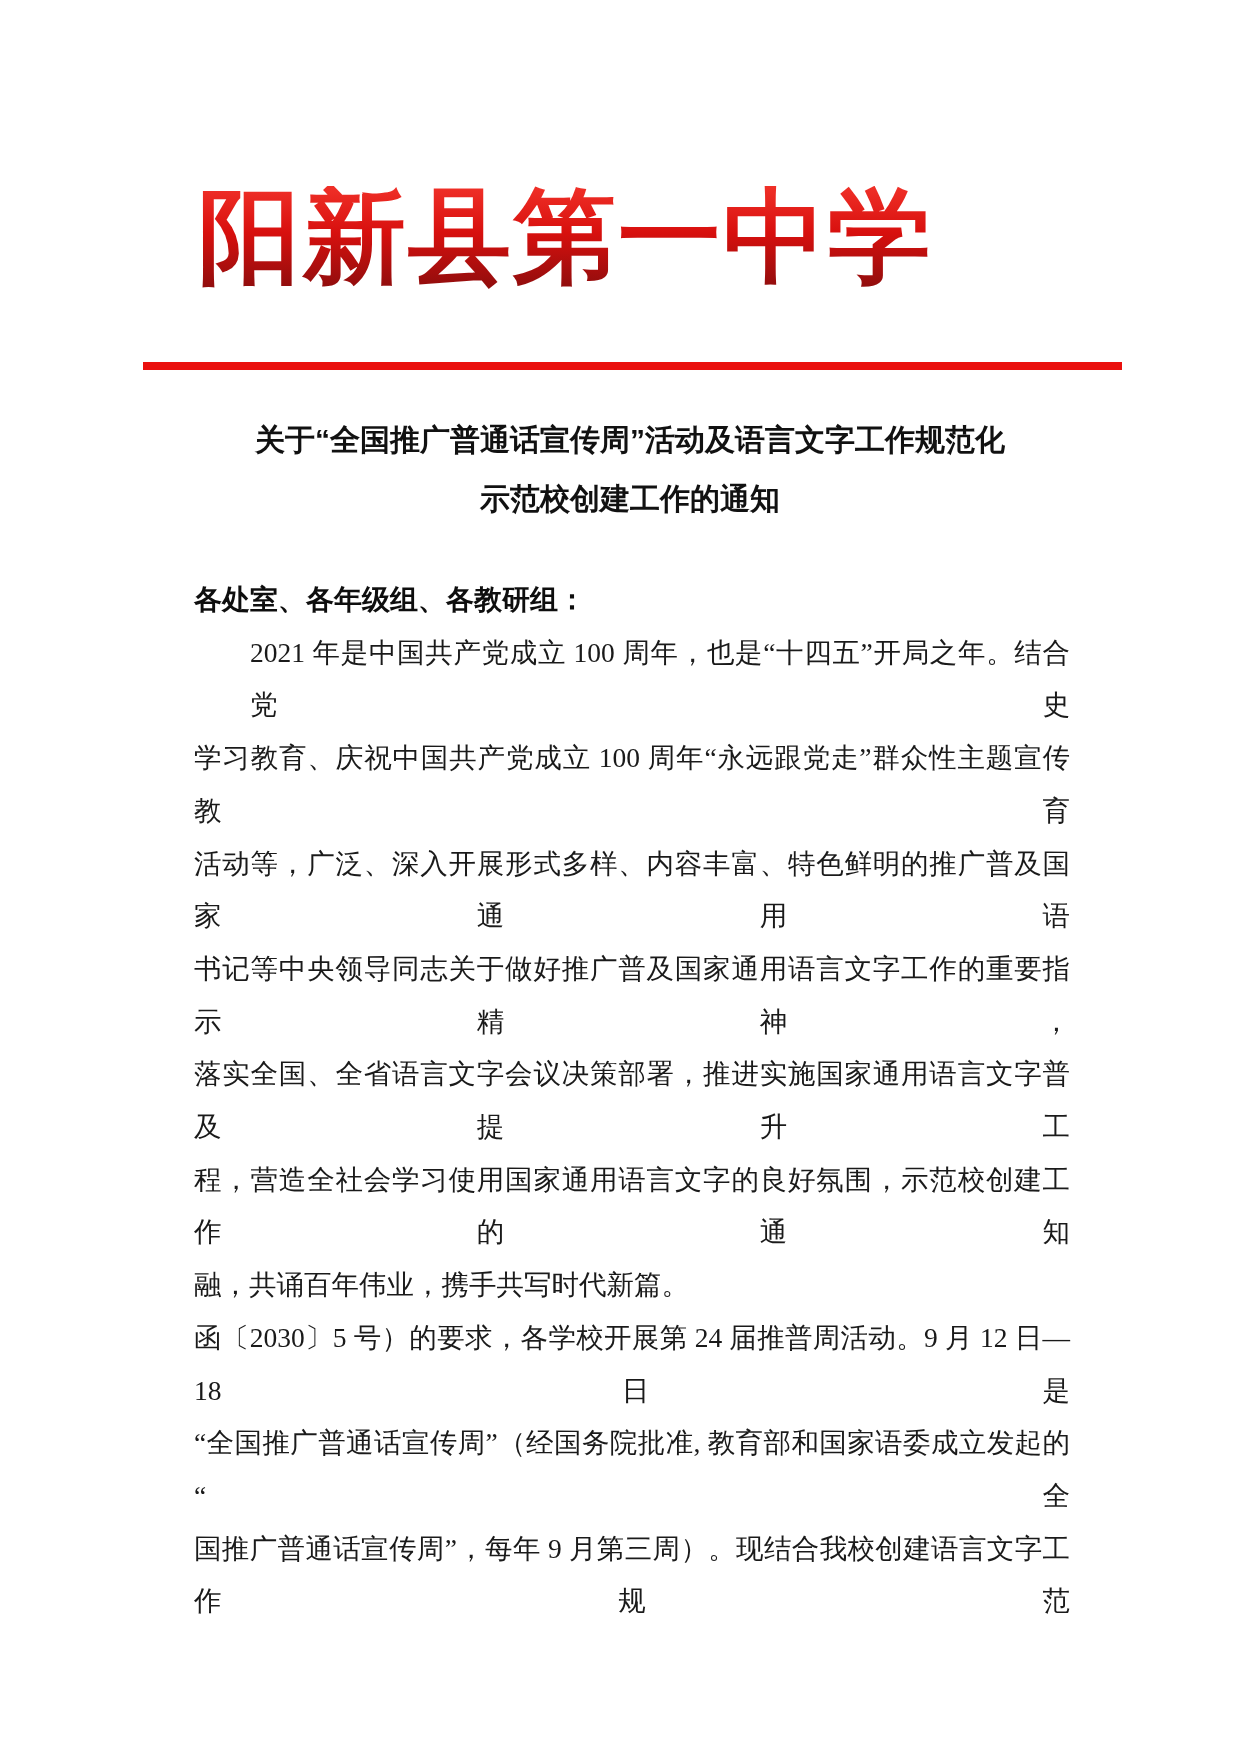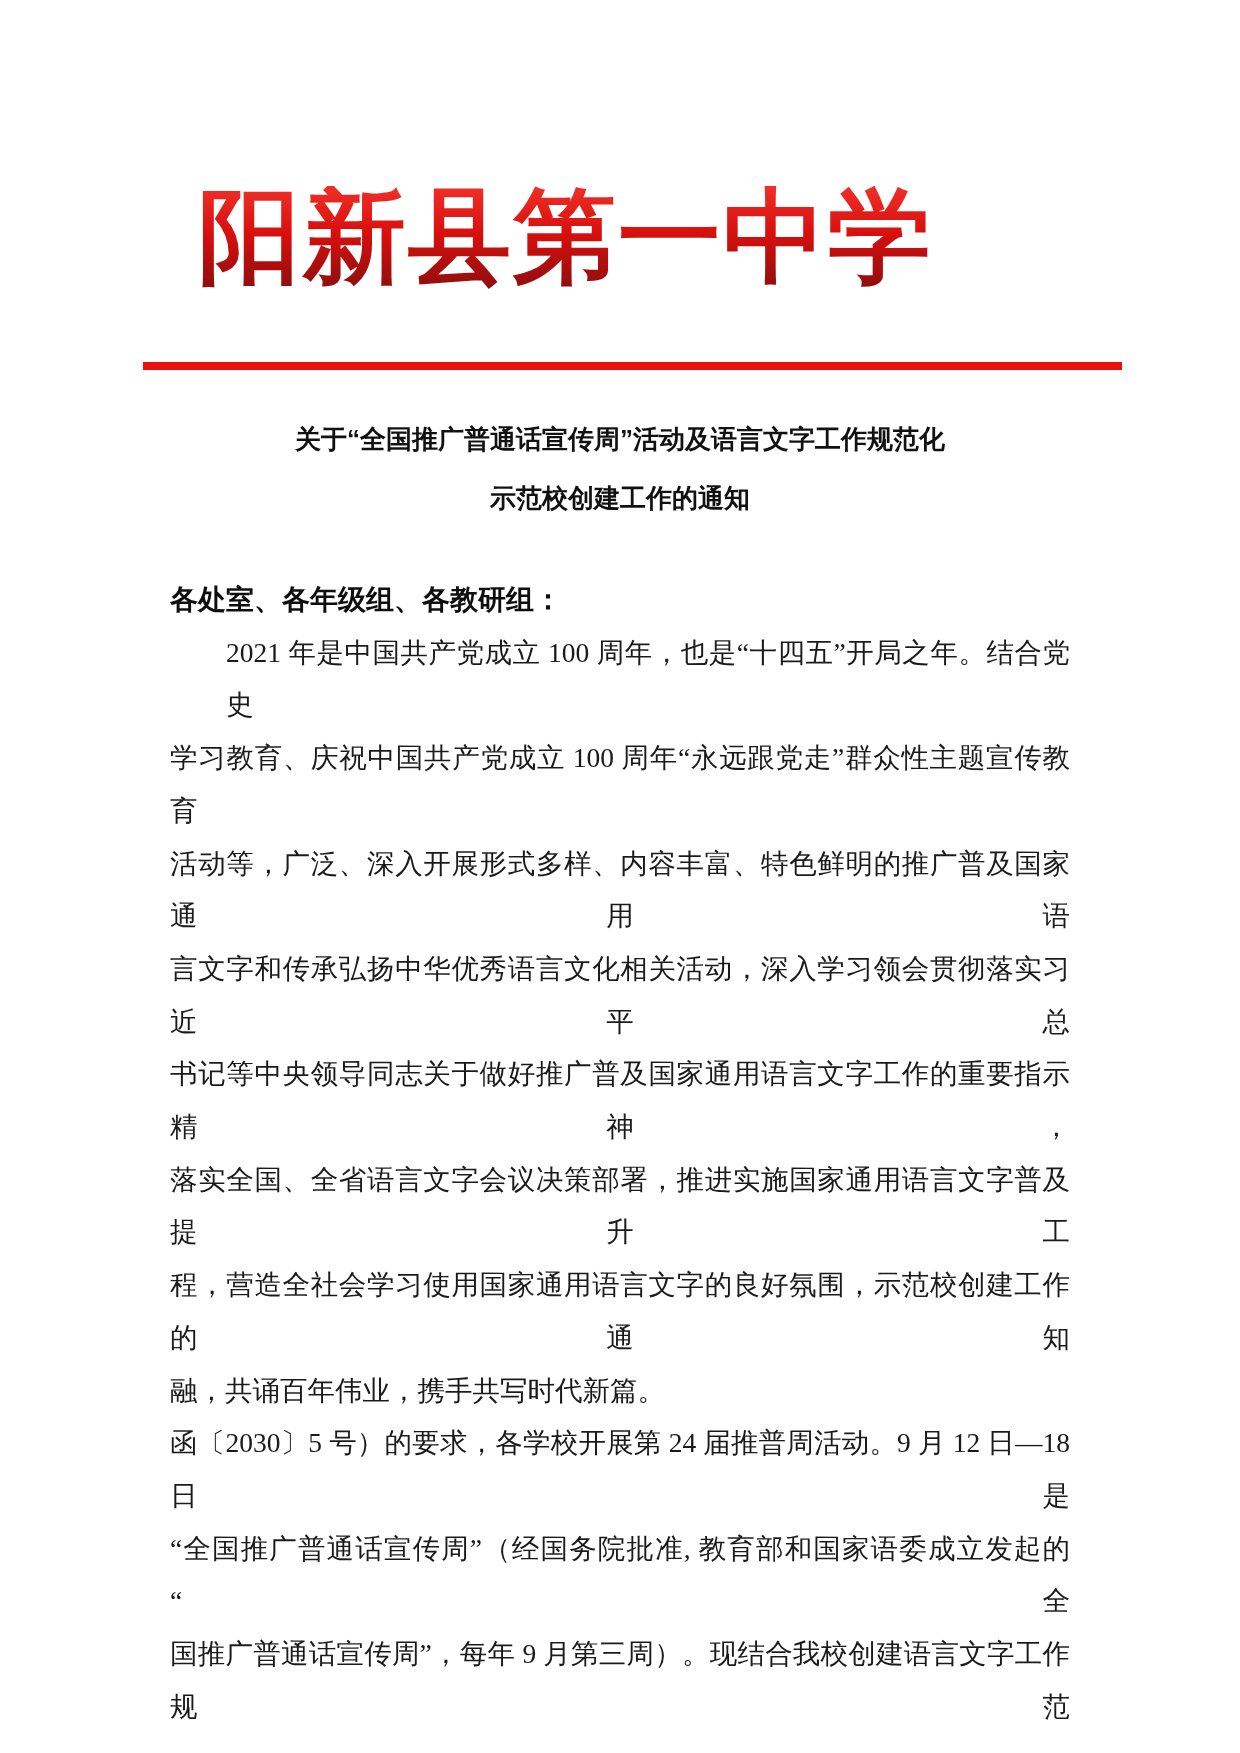--- a/index.html
+++ b/index.html
@@ -35,43 +35,44 @@
   .red-rule {
     position: absolute;
     left: 143px;
     top: 362px;
     width: 979px;
     height: 8px;
     background: #ea100e;
   }
   .doc-title {
     position: absolute;
-    left: 170px;
+    left: 180px;
     top: 410px;
     width: 900px;
     text-align: center;
-    font-size: 26px;
+    font-size: 30px;
     line-height: 59px;
     font-weight: 700;
     color: #111111;
     font-family: "Liberation Sans", "DejaVu Sans", sans-serif;
   }
   .content {
     position: absolute;
     left: 170px;
     top: 574px;
     width: 900px;
     font-size: 27.5px;
     line-height: 52.7px;
     color: #1a1a1a;
     font-family: "Liberation Serif", "DejaVu Serif", serif;
   }
   .line {
     text-align: justify;
     text-align-last: justify;
+    margin-left: 24px;
   }
   .line.short {
     text-align: left;
     text-align-last: left;
   }
   .line.indent { padding-left: 56px; }
   .greeting, .theme {
     font-family: "Liberation Sans", "DejaVu Sans", sans-serif;
     font-weight: 700;
     font-size: 28px;
@@ -91,21 +92,20 @@
     <div class="title-line">关于“全国推广普通话宣传周”活动及语言文字工作规范化</div>
     <div class="title-line">示范校创建工作的通知</div>
   </div>
 
   <div class="content">
     <div class="line short greeting">各处室、各年级组、各教研组：</div>
 
     <div class="line indent">2021 年是中国共产党成立 100 周年，也是“十四五”开局之年。结合党史</div>
     <div class="line">学习教育、庆祝中国共产党成立 100 周年“永远跟党走”群众性主题宣传教育</div>
     <div class="line">活动等，广泛、深入开展形式多样、内容丰富、特色鲜明的推广普及国家通用语</div>
-    <div class="line">言文字和传承弘扬中华优秀语言文化相关活动，深入学习领会贯彻落实习近平总</div>
     <div class="line">书记等中央领导同志关于做好推广普及国家通用语言文字工作的重要指示精神，</div>
     <div class="line">落实全国、全省语言文字会议决策部署，推进实施国家通用语言文字普及提升工</div>
     <div class="line">程，营造全社会学习使用国家通用语言文字的良好氛围，示范校创建工作的通知</div>
     <div class="line short">融，共诵百年伟业，携手共写时代新篇。</div>
 
     <div class="line">函〔2030〕5 号）的要求，各学校开展第 24 届推普周活动。9 月 12 日—18 日是</div>
     <div class="line">“全国推广普通话宣传周”（经国务院批准, 教育部和国家语委成立发起的“全</div>
     <div class="line">国推广普通话宣传周”，每年 9 月第三周）。现结合我校创建语言文字工作规范</div>
 
   </div>

